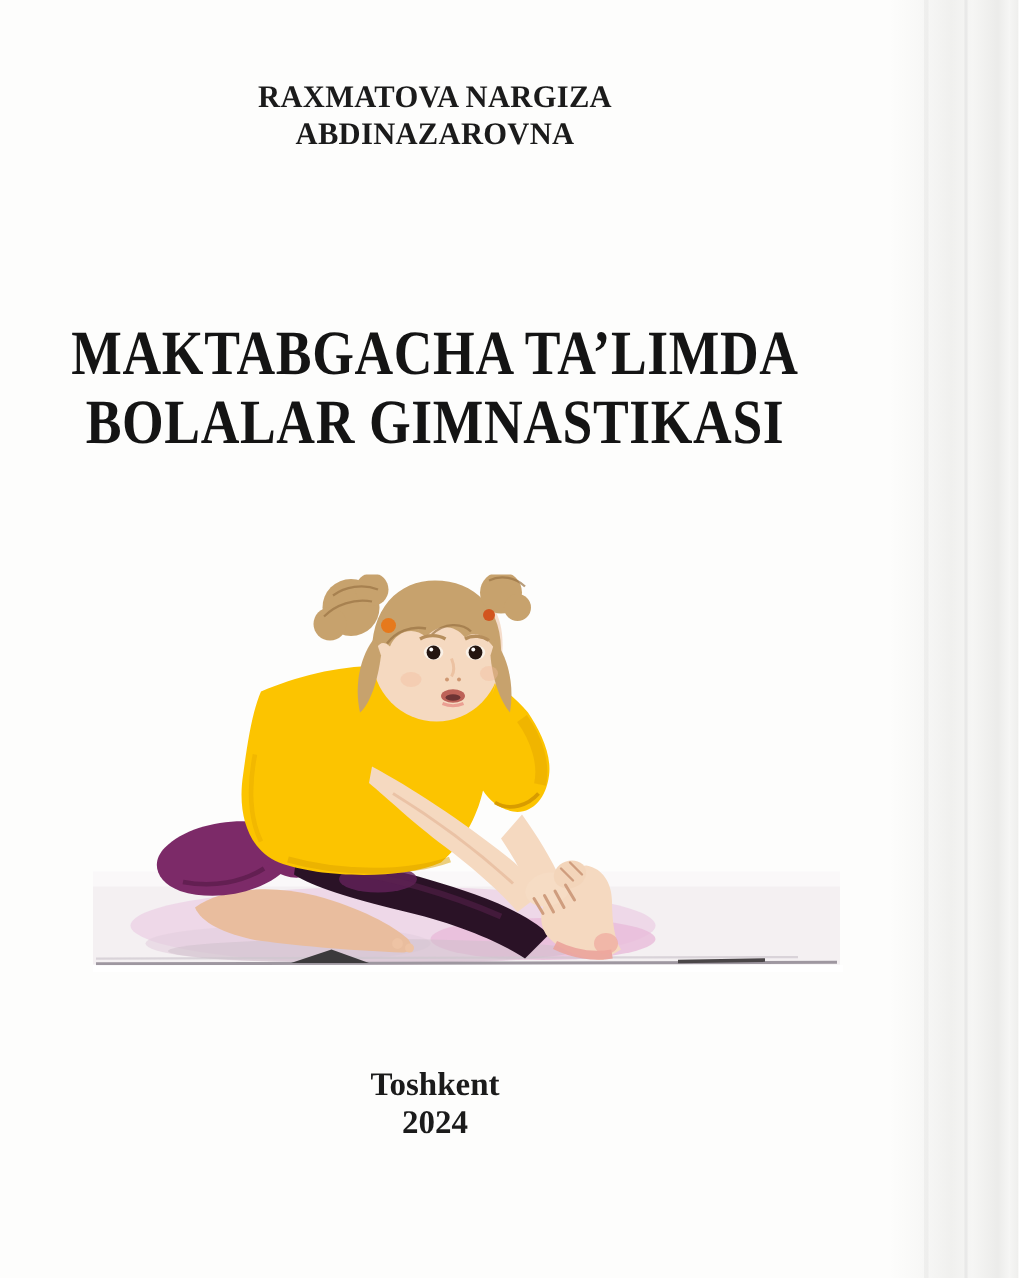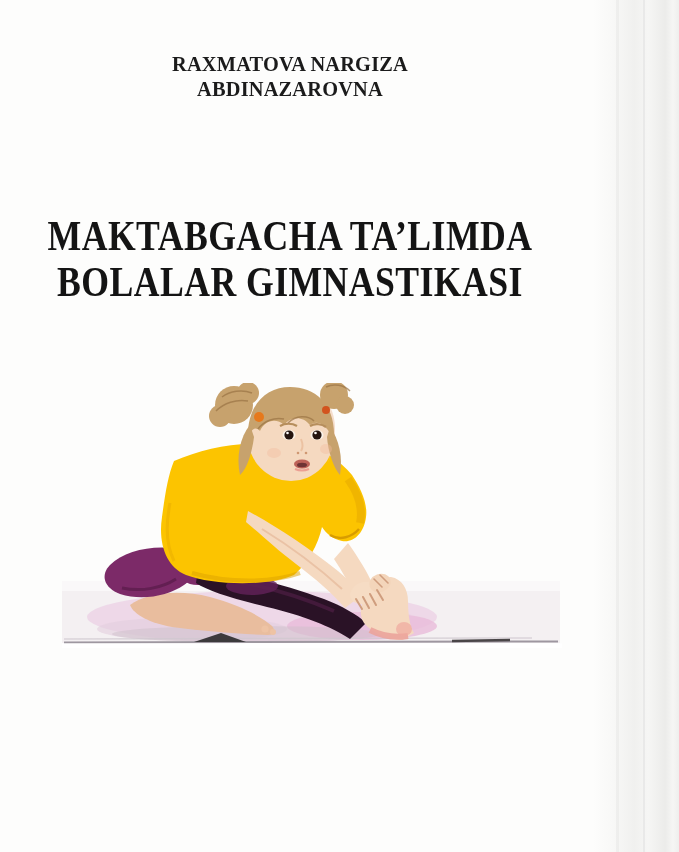--- a/index.html
+++ b/index.html
@@ -147,18 +147,20 @@
             <path d="M233,86 Q240,89 247,86" stroke="#eb9f92" stroke-width="2" fill="none"></path>
             <ellipse cx="212" cy="70" rx="7" ry="5" fill="#f3bb9d" opacity="0.4"></ellipse>
             <ellipse cx="264" cy="66" rx="6" ry="5" fill="#f3bb9d" opacity="0.4"></ellipse>
           </g>
         </g>
       </g>
     </svg>
   </div>
 
   <div class="content-col imprint">
+    <div>Toshkent</div>
+    <div>2024</div>
   </div>
 
   <div class="page-edge"></div>
   <div class="edge-streak" style="right:60px;"></div>
   <div class="edge-streak" style="right:34px;width:2px;background:rgba(120,120,112,.08);"></div>
 </div>
 
 </body></html>

